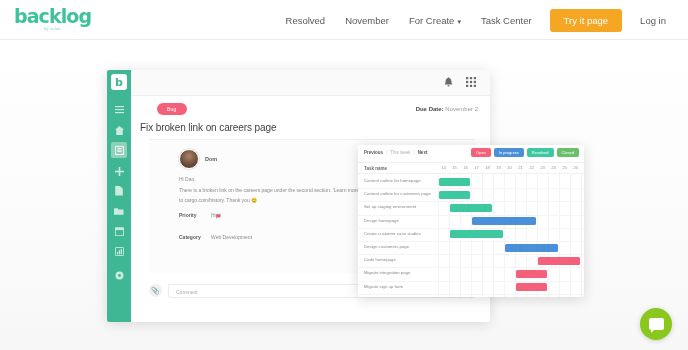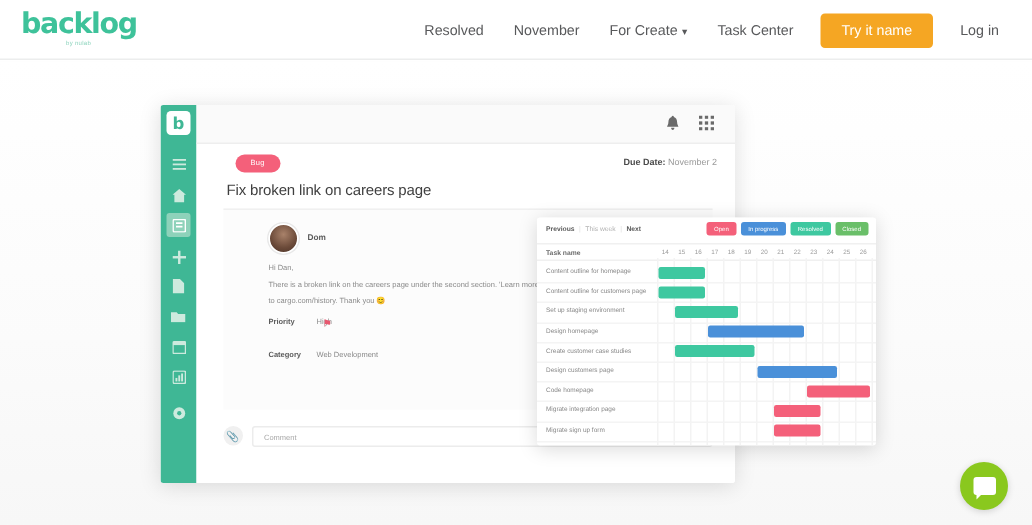--- a/index.html
+++ b/index.html
@@ -192,21 +192,21 @@
     left: 26px; top: 7px;
     background: #f4607a;
     color: #ffffff;
     font-size: 5px;
     padding: 3px 10px;
     border-radius: 7px;
     letter-spacing: 0.2px;
   }
   .task-title {
     position: absolute;
-    left: 20px; top: 26px;
+    left: 9px; top: 26px;
     font-size: 10px;
     color: #3f3f3f;
     letter-spacing: -0.1px;
   }
   .comment-card {
     position: absolute;
     left: 18px; top: 43px;
     width: 326px;
     height: 133px;
     background: #fcfcfc;
@@ -439,21 +439,21 @@
     </div>
     <div class="nav-item">
       <span>November</span>
     </div>
     <div class="nav-item">
       <span>For Create</span><span class="caret">▾</span>
     </div>
     <div class="nav-item">
       <span>Task Center</span>
     </div>
-    <button class="nav-cta">Try it name</button>
+    <button class="nav-cta">Try it page</button>
     <div class="nav-item">Log in</div>
   </div>
 </div>
 
 <div class="hero">
   <div class="hero-band"></div>
 
   <div class="app-window">
 
     <div class="app-sidebar">

